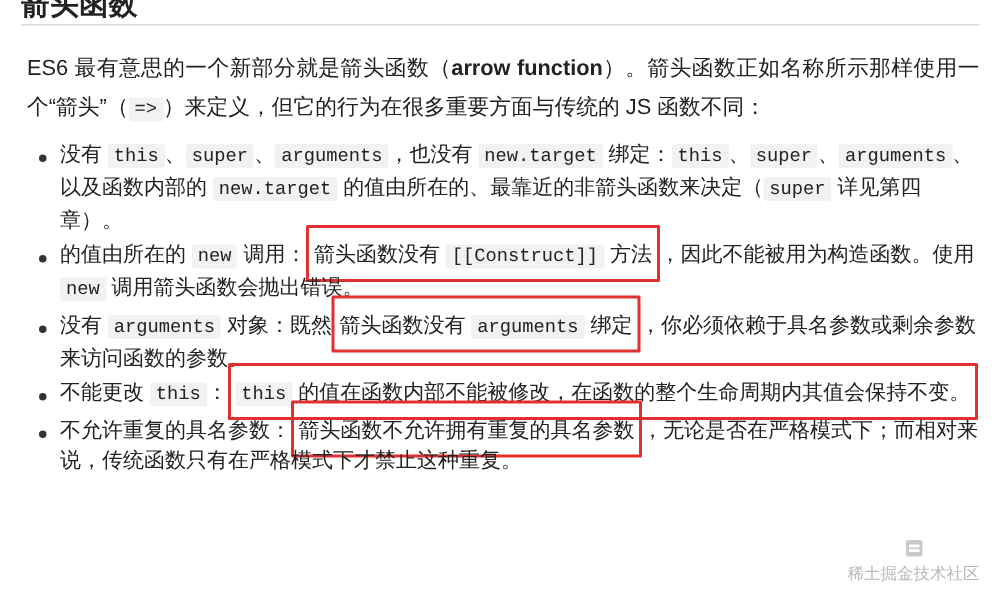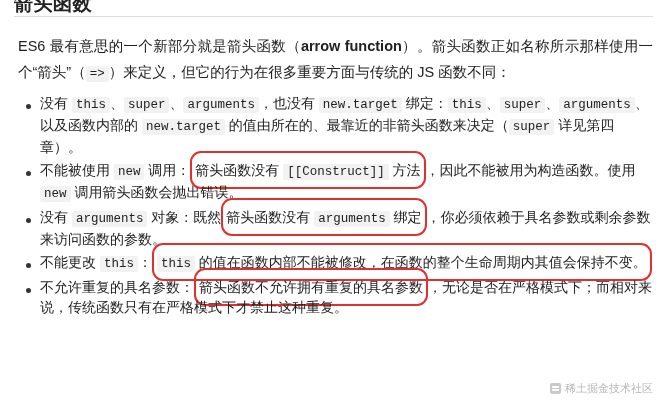--- a/index.html
+++ b/index.html
@@ -81,33 +81,34 @@
     width: 5px;
     height: 5px;
     background: #333;
     border-radius: 50%;
   }
   .hl-box {
     display: inline;
     box-shadow: none;
     border: 2px solid #e03030;
     padding: 9px 3px;
-    border-radius: 11px;
+    border-radius: 1px;
     box-decoration-break: clone;
     -webkit-box-decoration-break: clone;
   }
   .watermark {
     position: absolute;
     right: 14px;
-    bottom: 0;
+    bottom: 6px;
     font-size: 11px;
     color: #b8b8b8;
     display: flex;
     align-items: center;
     gap: 4px;
+    flex-direction: column;
   }
   .wm-logo {
     width: 11px;
     height: 11px;
     border-radius: 2px;
     background: #c9c9c9;
     display: inline-block;
     position: relative;
   }
   .wm-logo::after {
@@ -126,21 +127,21 @@
 
 <div class="page">
 
   <h1 class="title">箭头函数</h1>
   <hr class="title-rule">
 
   <p class="para" id="intro"><span>ES6 最有意思的一个新部分就是箭头函数（</span><span class="bold">arrow function</span><span>）。箭头函数正如名称所示那样使用一个“箭头”（</span><code class="code">=&gt;</code><span>）来定义，但它的行为在很多重要方面与传统的 JS 函数不同：</span></p>
 
   <ul class="bullets" id="bullet-list">
       <li><span>没有 </span><code class="code">this</code><span>、</span><code class="code">super</code><span>、</span><code class="code">arguments</code><span>，也没有 </span><code class="code">new.target</code><span> 绑定：</span><code class="code">this</code><span>、</span><code class="code">super</code><span>、</span><code class="code">arguments</code><span>、以及函数内部的 </span><code class="code">new.target</code><span> 的值由所在的、最靠近的非箭头函数来决定（</span><code class="code">super</code><span> 详见第四章）。</span></li>
-      <li><span>不能被使用 </span><code class="code">new</code><span> 调用：</span><span class="hl-box"><span>箭头函数没有 </span><code class="code">[[Construct]]</code><span> 方法</span></span><span>，因此不能被用为构造函数。使用 </span><code class="code">new</code><span> 调用箭头函数会抛出错误。</span></li>
+      <li><span>的值由所在的 </span><code class="code">new</code><span> 调用：</span><span class="hl-box"><span>箭头函数没有 </span><code class="code">[[Construct]]</code><span> 方法</span></span><span>，因此不能被用为构造函数。使用 </span><code class="code">new</code><span> 调用箭头函数会抛出错误。</span></li>
       <li><span>没有 </span><code class="code">arguments</code><span> 对象：既然</span><span class="hl-box"><span>箭头函数没有 </span><code class="code">arguments</code><span> 绑定</span></span><span>，你必须依赖于具名参数或剩余参数来访问函数的参数。</span></li>
       <li><span>不能更改 </span><code class="code">this</code><span>：</span><span class="hl-box"><code class="code">this</code><span> 的值在函数内部不能被修改，在函数的整个生命周期内其值会保持不变。</span></span></li>
       <li><span>不允许重复的具名参数：</span><span class="hl-box"><span>箭头函数不允许拥有重复的具名参数</span></span><span>，无论是否在严格模式下；而相对来说，传统函数只有在严格模式下才禁止这种重复。</span></li>
     </ul>
 
   <div class="watermark">
     <span class="wm-logo"></span>
     <span>稀土掘金技术社区</span>
   </div>
 

